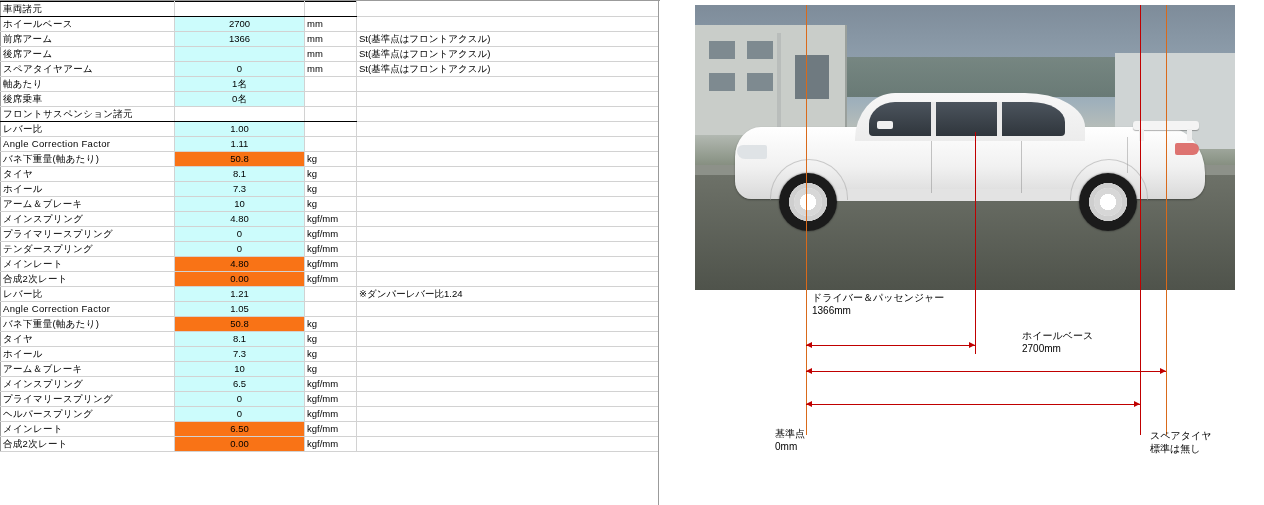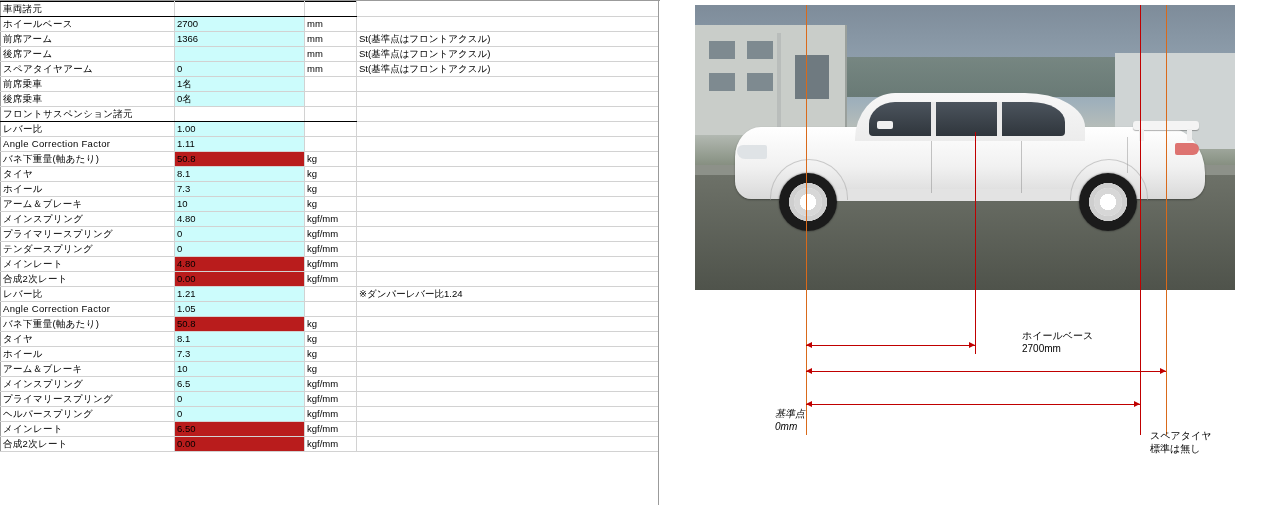--- a/index.html
+++ b/index.html
@@ -33,23 +33,23 @@
     border-right:1px solid #d2d2d2;
     border-bottom:1px solid #d2d2d2;
     white-space:nowrap;
     overflow:hidden;
     color:#000;
     vertical-align:middle;
   }
   table.grid tr td:first-child{border-left:1px solid #9b9b9b;}
   .hdr{font-weight:normal;border-bottom:1px solid #000 !important;border-top:1px solid #000 !important;}
   .lbl{letter-spacing:0.3px;}
-  .num{text-align:left;margin-left:47px;}
+  .num{text-align:center;margin-left:47px;}
   .cyan{background:#ccfcfc;}
-  .pink{background:#b91c1c;}
+  .pink{background:#f97316;}
   .unit{text-align:left;padding-left:3px;}
   .note{text-align:left;padding-left:2px;}
   .errmark{position:relative;}
   .errmark:before{
     content:"";position:absolute;left:0;top:0;
     border-left:4px solid #c00000;border-bottom:4px solid transparent;
   }
   
   #sheet-right-edge{
     position:absolute;left:658px;top:0;width:1px;height:505px;background:#9b9b9b;
@@ -195,21 +195,21 @@
           <td class="unit">mm</td>
           <td class="note">St(基準点はフロントアクスル)</td>
         </tr>
         <tr>
           <td class="lbl">スペアタイヤアーム</td>
           <td class="num cyan">0</td>
           <td class="unit">mm</td>
           <td class="note">St(基準点はフロントアクスル)</td>
         </tr>
         <tr>
-          <td class="lbl">前席乗車</td>
+          <td class="lbl">軸あたり</td>
           <td class="num cyan">1名</td>
           <td class="unit"></td>
           <td class="note"></td>
         </tr>
         <tr>
           <td class="lbl">後席乗車</td>
           <td class="num cyan">0名</td>
           <td class="unit"></td>
           <td class="note"></td>
         </tr>
@@ -403,25 +403,29 @@
 
   <div class="vline orange" style="left:146px;top:5px;height:430px;"></div>
   <div class="vline red" style="left:315px;top:132px;height:222px;"></div>
   <div class="vline red" style="left:480px;top:5px;height:430px;"></div>
   <div class="vline orange" style="left:506px;top:5px;height:430px;"></div>
 
   <div class="dim" style="left:146px;top:345px;width:169px;"></div>
   <div class="dim" style="left:146px;top:371px;width:360px;"></div>
   <div class="dim" style="left:146px;top:404px;width:334px;"></div>
 
+  <div class="cap" style="left:152px;top:292px;">
+    <span>ドライバー＆パッセンジャー</span><br>
+    <span>1366mm</span>
+  </div>
   <div class="cap" style="left:362px;top:330px;">
     <span>ホイールベース</span><br>
     <span>2700mm</span>
   </div>
-  <div class="cap" style="left:115px;top:408px;font-style:italic;">
+  <div class="cap" style="left:115px;top:428px;">
     <span>基準点</span><br>
     <span>0mm</span>
   </div>
   <div class="cap" style="left:490px;top:430px;">
     <span>スペアタイヤ</span><br>
     <span>標準は無し</span>
   </div>
 </div>
 
 </body></html>

